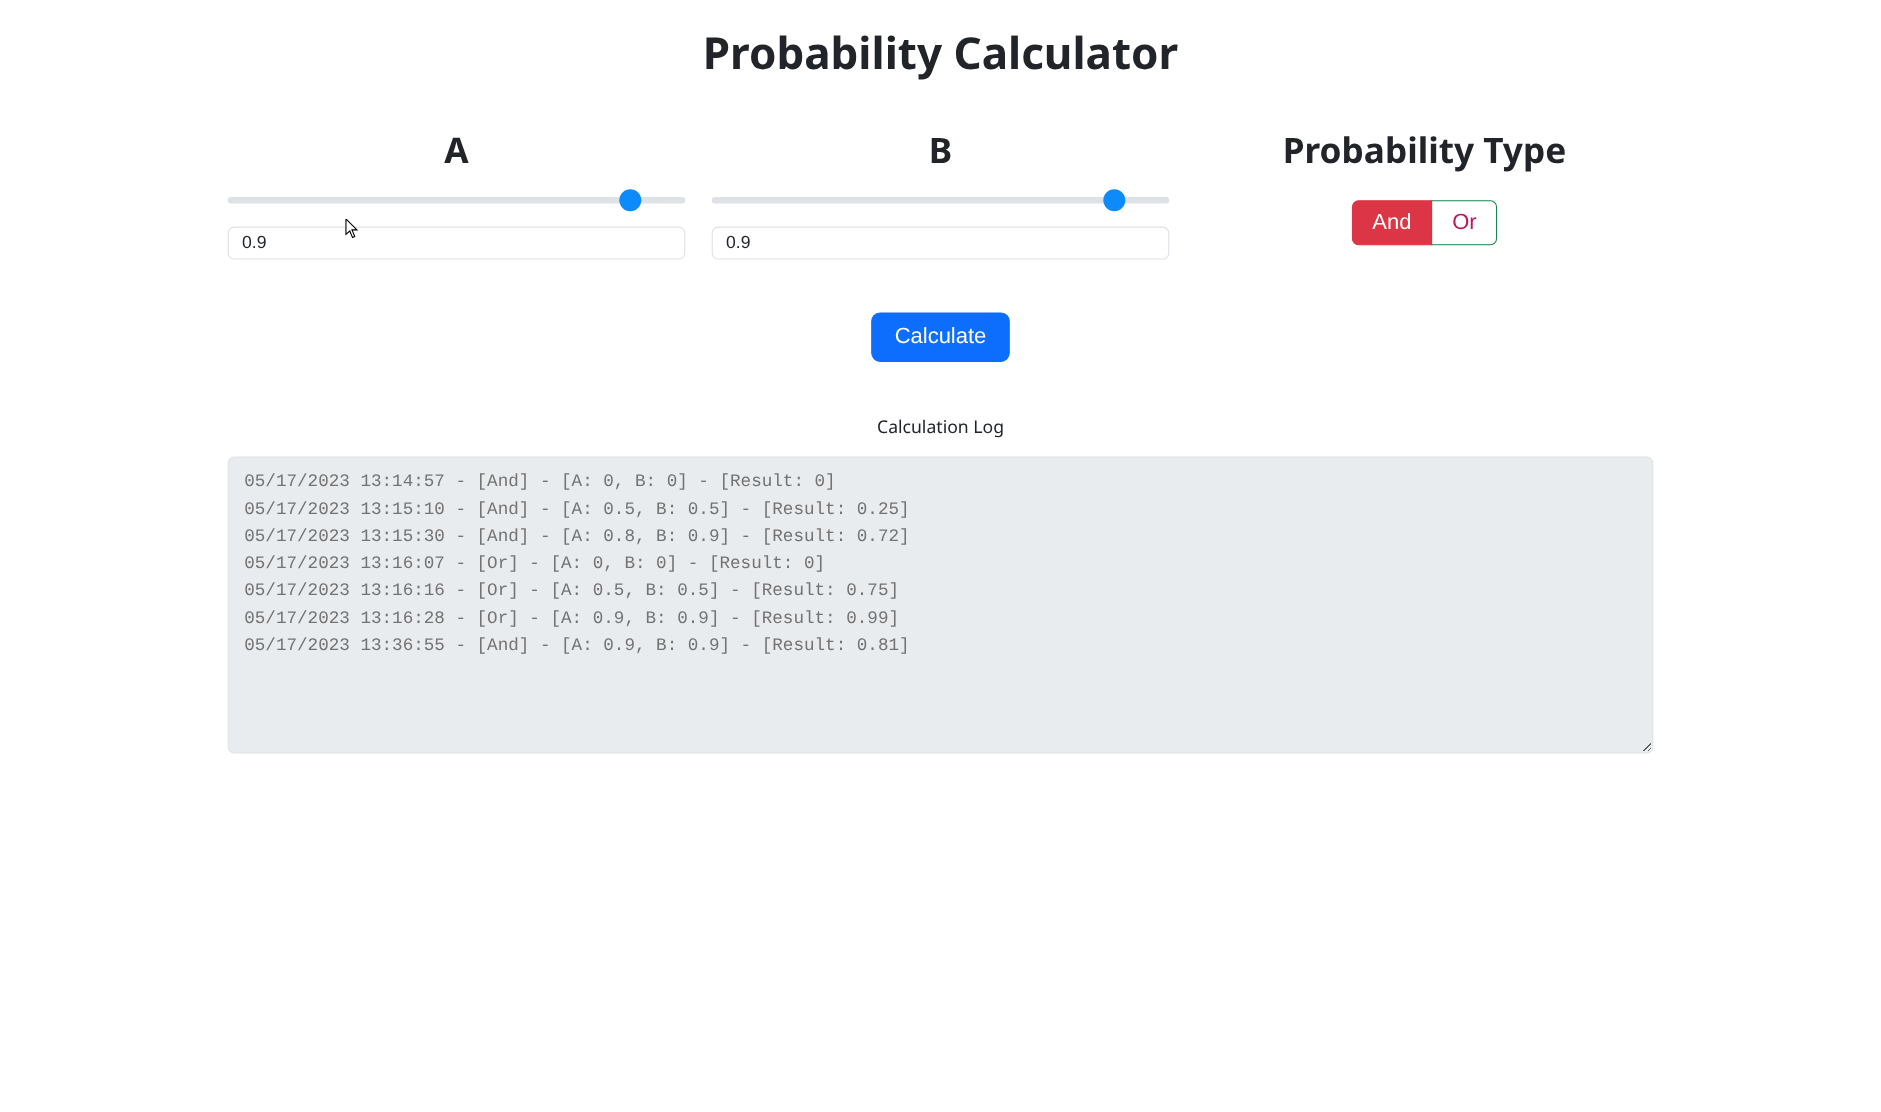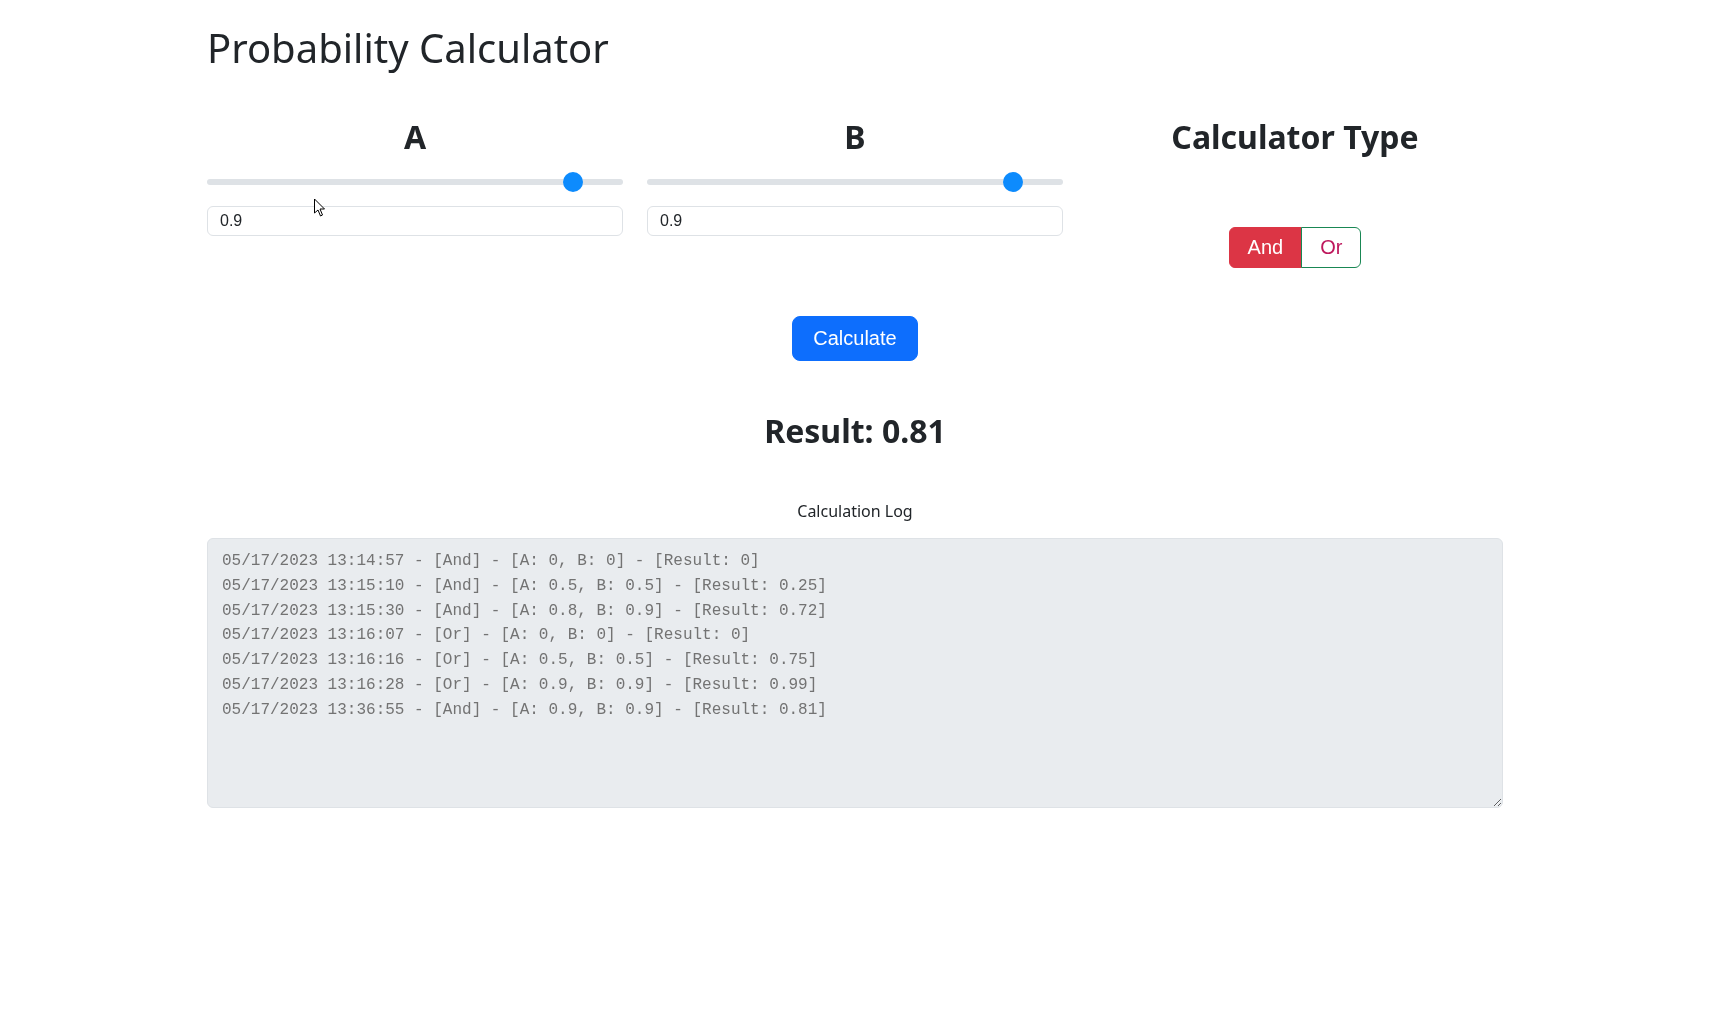--- a/index.html
+++ b/index.html
@@ -1,18 +1,18 @@
 <!DOCTYPE html>
 <html><head>
 <meta charset="utf-8">
 <style>
 * { box-sizing: border-box; margin: 0; padding: 0; }
 body { font-family: system-ui, -apple-system, "Segoe UI", Roboto, sans-serif; background: #fff; color: #212529; }
 .container { max-width: 1320px; margin: 0 auto; padding: 0 12px; }
-h1.title { font-size: 40px; font-weight: 400; margin-top: 20px; margin-bottom: 40px; }
+h1.title { font-size: 40px; font-weight: 700; text-align: center; margin-top: 20px; margin-bottom: 40px; }
 .row { display: flex; flex-wrap: wrap; margin-left: -12px; margin-right: -12px; margin-bottom: 48px; }
 .col-4 { flex: 0 0 33.3333%; max-width: 33.3333%; padding-left: 12px; padding-right: 12px; }
 .col-12 { flex: 0 0 100%; max-width: 100%; padding-left: 12px; padding-right: 12px; }
 h2.section-heading { font-size: 32px; font-weight: 700; text-align: center; margin-bottom: 12px; }
 
 .form-range {
   width: 100%;
   height: 24px;
   -webkit-appearance: none;
   appearance: none;
@@ -58,21 +58,20 @@
   border-radius: 6px;
 }
 
 .type-group { display: flex; justify-content: center; gap: 0; margin-top: 24px; }
 .btn-toggle {
   padding: 8px 18px;
   font-size: 20px;
   border: 1px solid;
   cursor: pointer;
   background: #fff;
-  margin-top: 45px;
 }
 .btn-toggle.first { border-top-left-radius: 6px; border-bottom-left-radius: 6px; }
 .btn-toggle.last { border-top-right-radius: 6px; border-bottom-right-radius: 6px; margin-left: -1px; }
 .btn-toggle.danger { border-color: #dc3545; color: #dc3545; }
 .btn-toggle.danger.active { background: #dc3545; color: #fff; }
 .btn-toggle.success { border-color: #198754; color: #be185d; }
 
 .center-row { text-align: center; margin-bottom: 48px; }
 .btn-primary {
   display: inline-block;
@@ -120,35 +119,32 @@
       <h2 class="section-heading">A</h2>
       <input type="range" class="form-range" value="0.9" min="0" max="1" step="0.01" style="">
       <input type="text" class="form-control" value="0.9" style="">
     </div>
     <div class="col-4">
       <h2 class="section-heading">B</h2>
       <input type="range" class="form-range" value="0.9" min="0" max="1" step="0.01" style="">
       <input type="text" class="form-control" value="0.9" style="">
     </div>
     <div class="col-4">
-      <h2 class="section-heading">Calculator Type</h2>
+      <h2 class="section-heading">Probability Type</h2>
       <div class="type-group">
         <button class="btn-toggle danger first active">And</button>
         <button class="btn-toggle success last">Or</button>
       </div>
     </div>
   </div>
 
   <div class="center-row">
     <button class="btn-primary">Calculate</button>
   </div>
 
-  <h2 class="result">
-    <span>Result: </span><span>0.81</span>
-  </h2>
 
   <div class="row">
     <div class="col-12">
       <label class="log-label">Calculation Log</label>
       <textarea class="log-area" readonly="" style="">05/17/2023 13:14:57 - [And] - [A: 0, B: 0] - [Result: 0]
 05/17/2023 13:15:10 - [And] - [A: 0.5, B: 0.5] - [Result: 0.25]
 05/17/2023 13:15:30 - [And] - [A: 0.8, B: 0.9] - [Result: 0.72]
 05/17/2023 13:16:07 - [Or] - [A: 0, B: 0] - [Result: 0]
 05/17/2023 13:16:16 - [Or] - [A: 0.5, B: 0.5] - [Result: 0.75]
 05/17/2023 13:16:28 - [Or] - [A: 0.9, B: 0.9] - [Result: 0.99]

